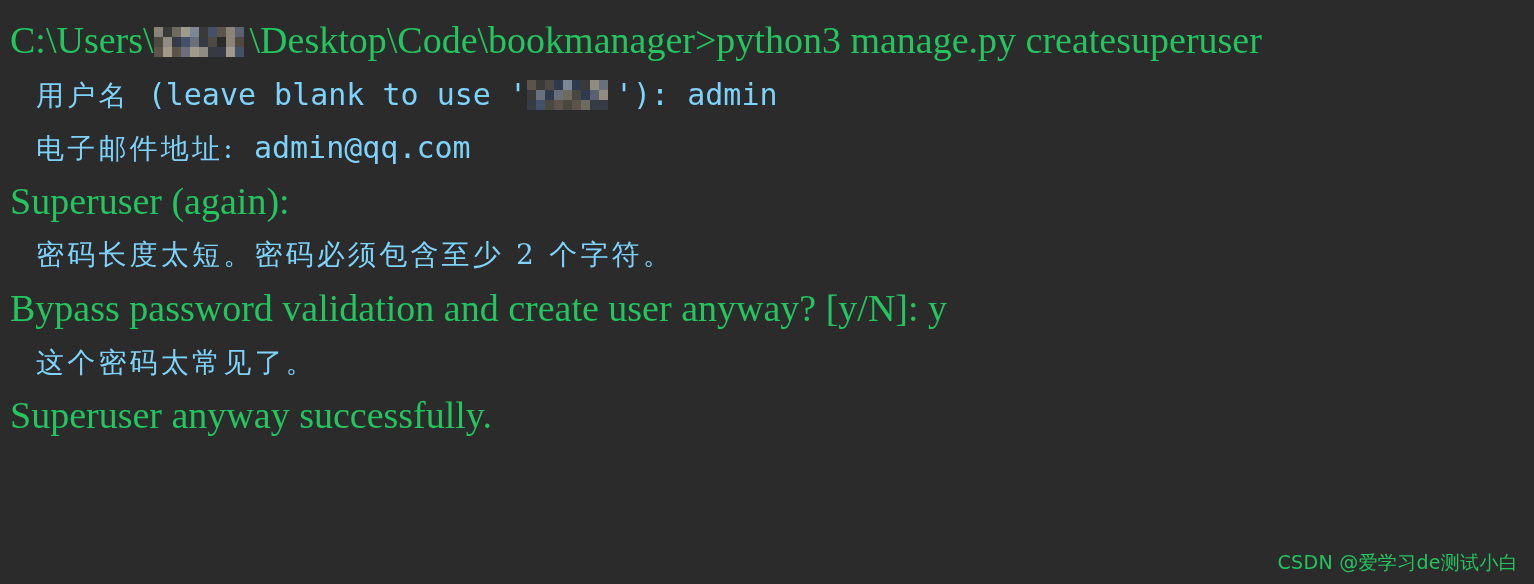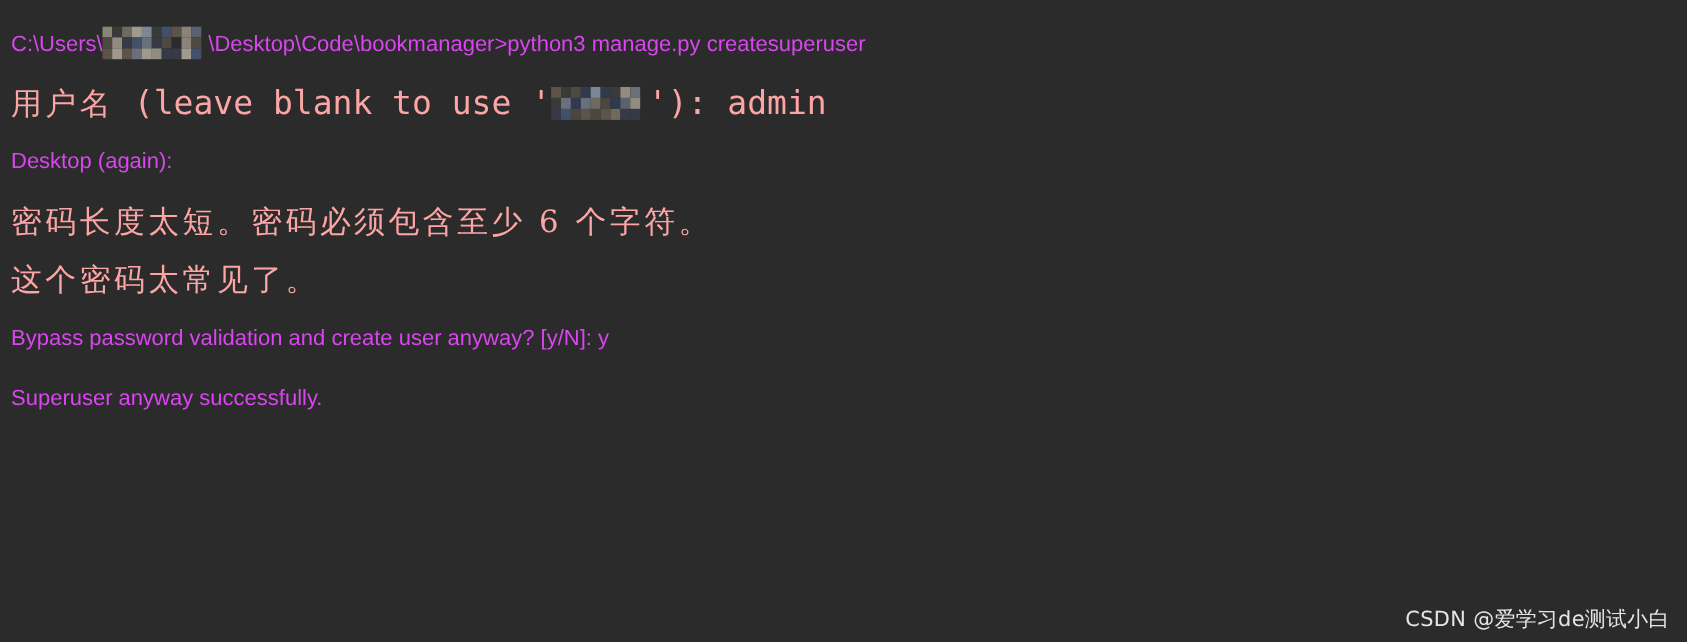--- a/index.html
+++ b/index.html
@@ -20,33 +20,34 @@
     height: 584px;
     background: #2b2b2b;
     box-sizing: border-box;
     padding: 14px 0 0 10px;
   }
 
   .term-line {
     height: 53.6px;
     line-height: 53.6px;
     white-space: pre;
-    font-size: 20px;
+    font-size: 38px;
     letter-spacing: 0px;
-    color: #d946ef;
-    font-family: Liberation Sans, sans-serif;
+    color: #22c55e;
+    font-family: Liberation Serif, serif;
     display: block;
   }
 
   
   .term-line.cjk {
     font-family: "DejaVu Serif", "Liberation Serif", serif;
     font-size: 28px;
     letter-spacing: 3.2px;
-    color: #fca5a5;
+    color: #7dd3fc;
+    margin-left: 26px;
   }
   .term-line.cjk .ascii {
     font-family: "DejaVu Sans Mono", "Liberation Mono", monospace;
     font-size: 30px;
     letter-spacing: 0px;
   }
 
   
   .mosaic {
     display: inline-block;
@@ -62,42 +63,43 @@
     width: 9px;
     height: 10px;
   }
 
   #watermark {
     position: absolute;
     right: 16px;
     bottom: 8px;
     font-family: "DejaVu Sans", "Liberation Sans", sans-serif;
     font-size: 19px;
-    color: #e5e5e5;
+    color: #22c55e;
     letter-spacing: 0.3px;
     white-space: pre;
   }
 </style>
 </head>
 <body>
 
 <div id="terminal">
 
   <div class="term-line"><span>C:\Users\</span><span class="mosaic" style="width: 96px;"><i style="width: 9px; height: 10px; background: rgb(138, 131, 120);"></i><i style="width: 9px; height: 10px; background: rgb(58, 58, 56);"></i><i style="width: 9px; height: 10px; background: rgb(111, 106, 94);"></i><i style="width: 9px; height: 10px; background: rgb(160, 154, 141);"></i><i style="width: 9px; height: 10px; background: rgb(125, 134, 148);"></i><i style="width: 9px; height: 10px; background: rgb(58, 58, 56);"></i><i style="width: 9px; height: 10px; background: rgb(67, 80, 106);"></i><i style="width: 9px; height: 10px; background: rgb(92, 84, 74);"></i><i style="width: 9px; height: 10px; background: rgb(138, 131, 120);"></i><i style="width: 9px; height: 10px; background: rgb(90, 98, 114);"></i><i style="width: 9px; height: 10px; background: rgb(78, 74, 66);"></i><i style="width: 9px; height: 10px; background: rgb(145, 140, 128);"></i><i style="width: 9px; height: 10px; background: rgb(53, 58, 68);"></i><i style="width: 9px; height: 10px; background: rgb(67, 80, 106);"></i><i style="width: 9px; height: 10px; background: rgb(106, 111, 124);"></i><i style="width: 9px; height: 10px; background: rgb(53, 58, 68);"></i><i style="width: 9px; height: 10px; background: rgb(78, 74, 66);"></i><i style="width: 9px; height: 10px; background: rgb(43, 43, 43);"></i><i style="width: 9px; height: 10px; background: rgb(138, 131, 120);"></i><i style="width: 9px; height: 10px; background: rgb(78, 74, 66);"></i><i style="width: 9px; height: 10px; background: rgb(92, 84, 74);"></i><i style="width: 9px; height: 10px; background: rgb(160, 154, 141);"></i><i style="width: 9px; height: 10px; background: rgb(92, 84, 74);"></i><i style="width: 9px; height: 10px; background: rgb(106, 111, 124);"></i><i style="width: 9px; height: 10px; background: rgb(160, 154, 141);"></i><i style="width: 9px; height: 10px; background: rgb(145, 140, 128);"></i><i style="width: 9px; height: 10px; background: rgb(53, 58, 68);"></i><i style="width: 9px; height: 10px; background: rgb(53, 58, 68);"></i><i style="width: 9px; height: 10px; background: rgb(160, 154, 141);"></i><i style="width: 9px; height: 10px; background: rgb(67, 80, 106);"></i></span><span>\Desktop\Code\bookmanager&gt;python3 manage.py createsuperuser</span></div>
 
   <div class="term-line cjk"><span>用户名</span><span class="ascii"> (leave blank to use '</span><span class="mosaic" style="width: 88px;"><i style="width: 9px; height: 10px; background: rgb(92, 84, 74);"></i><i style="width: 9px; height: 10px; background: rgb(58, 58, 56);"></i><i style="width: 9px; height: 10px; background: rgb(78, 74, 66);"></i><i style="width: 9px; height: 10px; background: rgb(47, 58, 78);"></i><i style="width: 9px; height: 10px; background: rgb(125, 134, 148);"></i><i style="width: 9px; height: 10px; background: rgb(47, 58, 78);"></i><i style="width: 9px; height: 10px; background: rgb(58, 58, 56);"></i><i style="width: 9px; height: 10px; background: rgb(145, 140, 128);"></i><i style="width: 9px; height: 10px; background: rgb(106, 111, 124);"></i><i style="width: 9px; height: 10px; background: rgb(58, 58, 56);"></i><i style="width: 9px; height: 10px; background: rgb(106, 111, 124);"></i><i style="width: 9px; height: 10px; background: rgb(47, 58, 78);"></i><i style="width: 9px; height: 10px; background: rgb(106, 111, 124);"></i><i style="width: 9px; height: 10px; background: rgb(111, 106, 94);"></i><i style="width: 9px; height: 10px; background: rgb(74, 71, 63);"></i><i style="width: 9px; height: 10px; background: rgb(47, 58, 78);"></i><i style="width: 9px; height: 10px; background: rgb(90, 98, 114);"></i><i style="width: 9px; height: 10px; background: rgb(145, 140, 128);"></i><i style="width: 9px; height: 10px; background: rgb(53, 58, 68);"></i><i style="width: 9px; height: 10px; background: rgb(67, 80, 106);"></i><i style="width: 9px; height: 10px; background: rgb(74, 71, 63);"></i><i style="width: 9px; height: 10px; background: rgb(92, 84, 74);"></i><i style="width: 9px; height: 10px; background: rgb(74, 71, 63);"></i><i style="width: 9px; height: 10px; background: rgb(92, 84, 74);"></i><i style="width: 9px; height: 10px; background: rgb(111, 106, 94);"></i><i style="width: 9px; height: 10px; background: rgb(53, 58, 68);"></i><i style="width: 9px; height: 10px; background: rgb(53, 58, 68);"></i></span><span class="ascii">'): admin</span></div>
 
+  <div class="term-line cjk"><span>电子邮件地址:</span><span class="ascii"> admin@qq.com</span></div>
 
 
-  <div class="term-line">Desktop (again):</div>
+  <div class="term-line">Superuser (again):</div>
 
 
-  <div class="term-line cjk">密码长度太短。密码必须包含至少 6 个字符。</div>
+  <div class="term-line cjk">密码长度太短。密码必须包含至少 2 个字符。</div>
+
+  <div class="term-line">Bypass password validation and create user anyway? [y/N]: y</div>
 
   <div class="term-line cjk">这个密码太常见了。</div>
-
-  <div class="term-line">Bypass password validation and create user anyway? [y/N]: y</div>
 
   <div class="term-line">Superuser anyway successfully.</div>
 
   <div id="watermark">CSDN @爱学习de测试小白</div>
 
 </div>
 
 </body></html>

